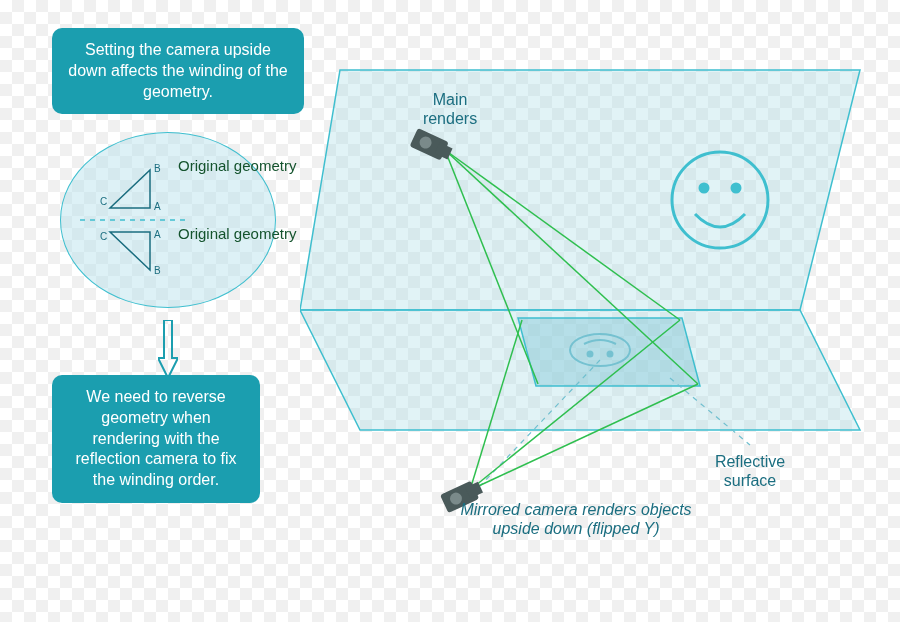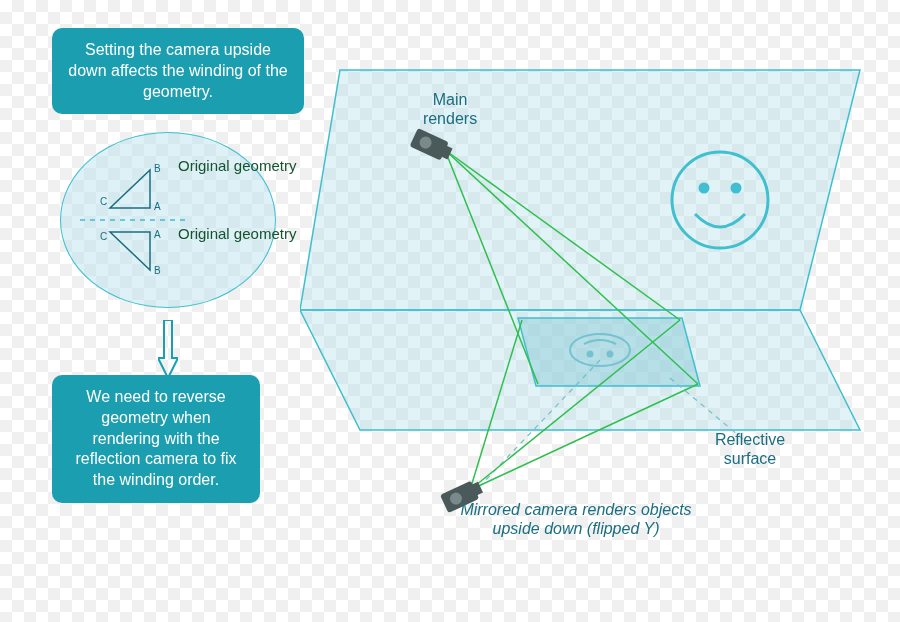--- a/index.html
+++ b/index.html
@@ -65,21 +65,21 @@
 
   .scene-label {
     position: absolute;
     color: #1b6e80;
     font-size: 16px;
     line-height: 1.2;
     text-align: center;
   }
   #lbl-main-camera { left: 410px; top: 90px; width: 80px; }
   #lbl-mirrored-camera { left: 446px; top: 500px; width: 260px; font-style: italic; }
-  #lbl-reflective { left: 690px; top: 430px; width: 120px; }
+  #lbl-reflective { left: 690px; top: 452px; width: 120px; }
 
   .scene {
     position: absolute;
     left: 300px;
     top: 50px;
     width: 570px;
     height: 540px;
   }
 </style>
 </head>

